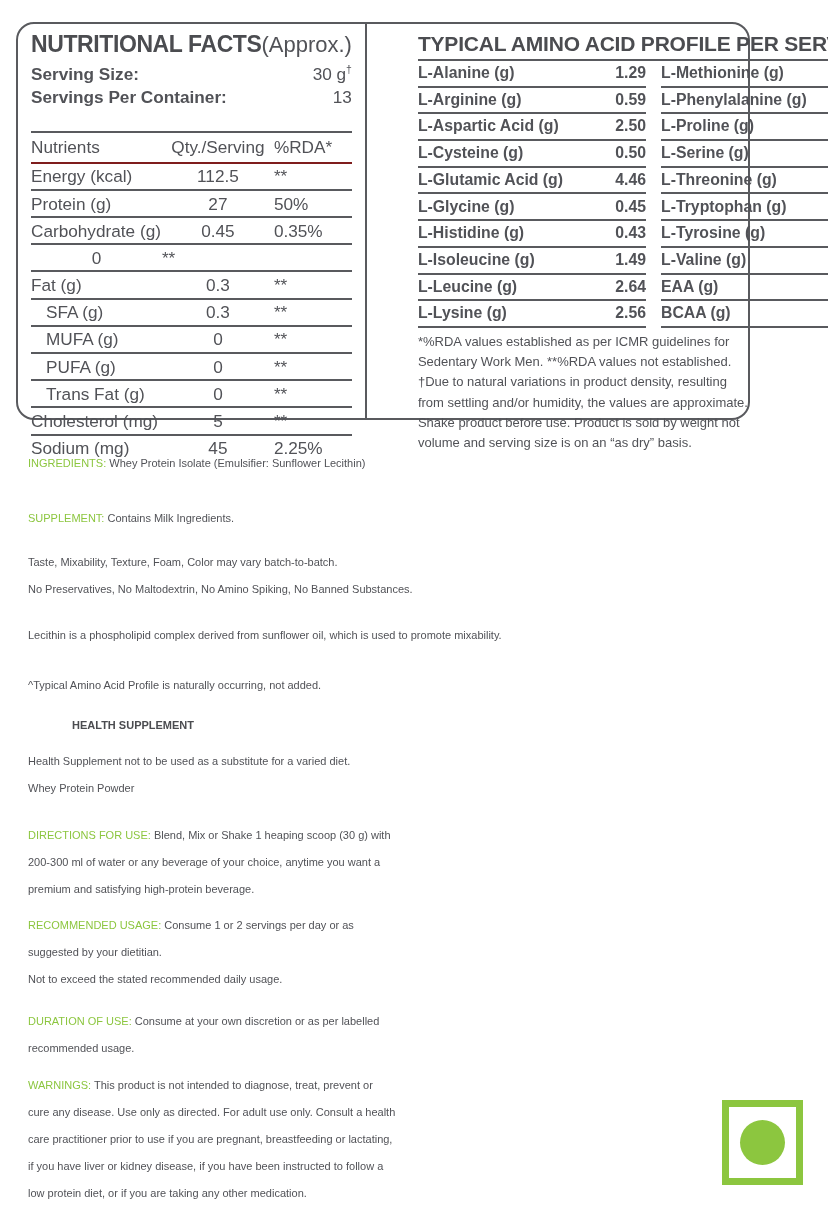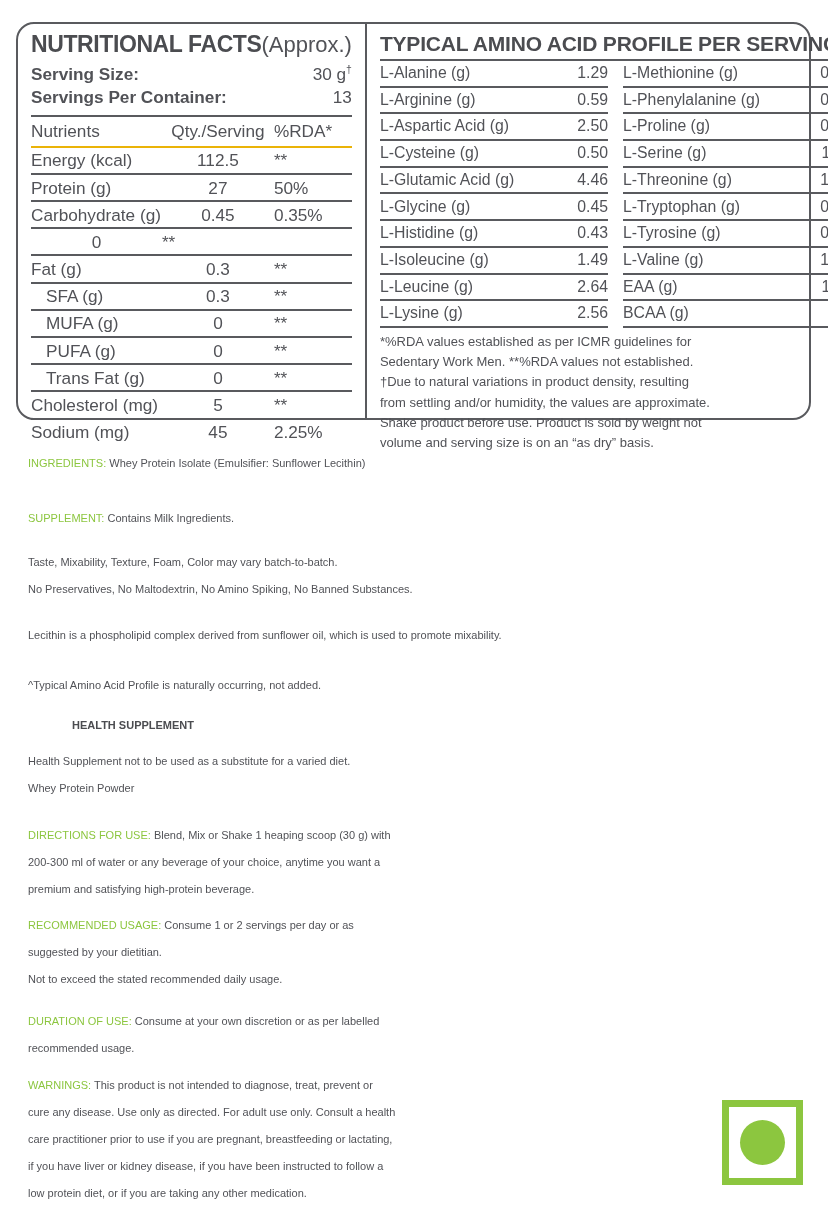--- a/index.html
+++ b/index.html
@@ -5,54 +5,55 @@
   * { margin:0; padding:0; box-sizing:border-box; }
   html,body { background:#ffffff; }
   body {
     width:828px; height:1205px; position:relative;
     font-family:"Liberation Sans", sans-serif;
     color:#515257; overflow:hidden;
   }
 
   
   .panel {
-    position:absolute; left:16px; top:22px; width:795px; height:398px;
+    position:absolute; left:16px; top:22px; width:734px; height:398px;
     border:2.5px solid #595a5e; border-radius:18px;
     display:flex;
+    gap:38px;
   }
   .col-left {
     width:363px; border-right:2.5px solid #595a5e;
     padding:7px 13px 4px 13px; display:flex; flex-direction:column;
   }
   .col-right { flex:1; padding:7px 12px 4px 13px; }
 
   .nf-title-row { display:flex; align-items:baseline; justify-content:space-between; white-space:nowrap; }
   .nf-title { font-weight:bold; font-size:23px; letter-spacing:-0.4px; color:#4b4c50; }
   .nf-approx { font-size:22px; }
 
   .kv { display:flex; justify-content:space-between; font-size:17.2px; line-height:23.5px; align-items:baseline; }
   .kv .lbl { font-weight:bold; }
   .kv sup { font-size:10.5px; }
 
   .ntable { margin-top:5px; flex:1; display:flex; flex-direction:column; }
   .nhead, .nrow {
     display:grid; grid-template-columns:1fr 112px 78px;
     font-size:17.2px; align-items:center;
   }
-  .nhead { border-top:2px solid #595a5e; border-bottom:2px solid #eab308; padding:4px 0; }
+  .nhead { border-top:2px solid #595a5e; border-bottom:2px solid #7f1d1d; padding:4px 0;margin-top:16px; }
   .nrow { border-bottom:2px solid #595a5e; padding:2.6px 0; line-height:20px; flex:1; }
   .nrow:last-child { border-bottom:none; }
   .ncol-qty { text-align:center; }
   .ncol-rda { text-align:left; }
   .indent .ncol-name { padding-left:15px; }
 
   .aa-title { font-weight:bold; font-size:21px; letter-spacing:-0.2px; color:#4b4c50;
               border-bottom:2px solid #595a5e; padding:1px 0 3px 0; white-space:nowrap;text-align:center; }
   .aa-cols { display:flex; gap:15px; }
-  .aa-col { flex:1; }
+  .aa-col { flex:1;font-weight:bold; }
   .arow {
     display:flex; justify-content:space-between; align-items:baseline;
     font-size:15.8px; line-height:18.5px; padding:3.1px 0;
     border-bottom:2px solid #595a5e; white-space:nowrap;
   }
   .aa-foot { font-size:13px; line-height:20.3px; padding-top:4px; white-space:pre-line; }
 
   
   p.sec { position:absolute; left:28px; font-size:11px; line-height:27px; }
   .gr { color:#8CC63F; }

